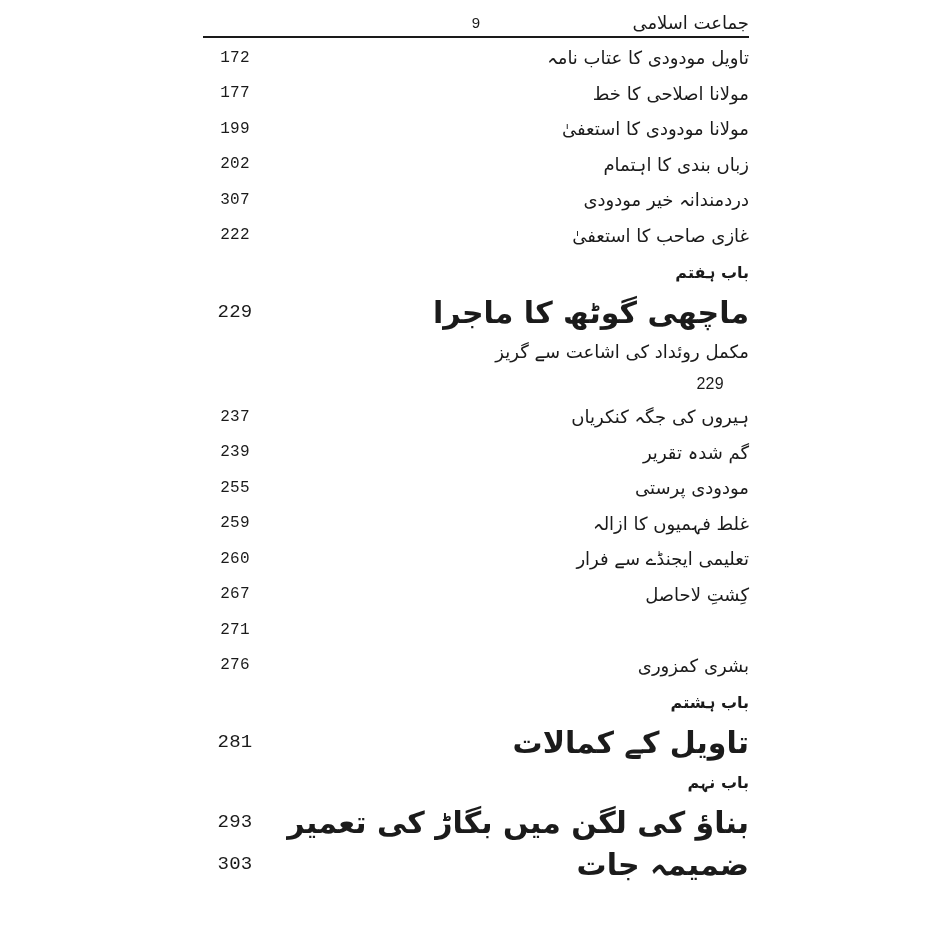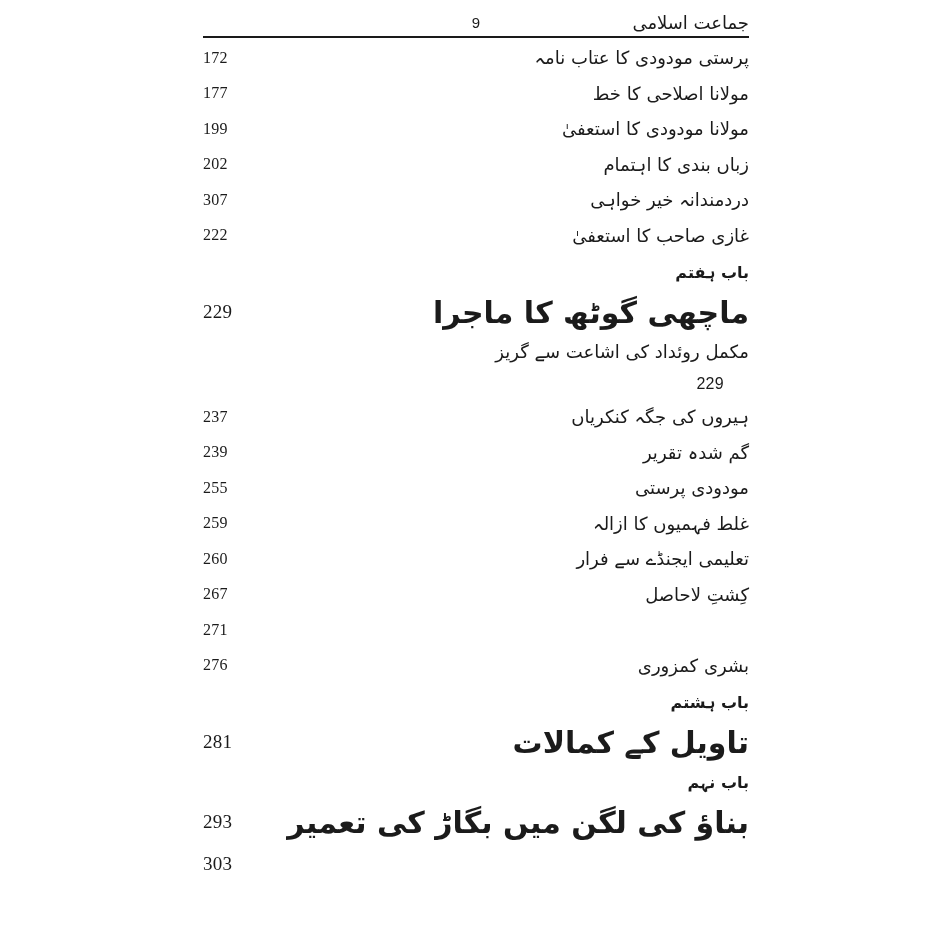--- a/index.html
+++ b/index.html
@@ -46,22 +46,22 @@
   }
   
   .toc-list { padding-top: 2px; }
   .row {
     display: flex;
     align-items: center;
   }
   .row .num {
     width: 64px;
     flex: 0 0 64px;
-    text-align: left;
-    font-family: Liberation Serif, serif;
+    text-align: center;
+    font-family: Liberation Mono, monospace;
     font-size: 16px;
     letter-spacing: 0.3px;
   }
   .row .title {
     flex: 1;
     direction: rtl;
     text-align: right;
     font-size: 18px;
     white-space: nowrap;
   }
@@ -98,37 +98,37 @@
 
     <div class="page-header">
       <span class="page-num">9</span>
       <span class="book-title" lang="ur" dir="rtl">جماعت اسلامی</span>
     </div>
 
     <div class="toc-list">
 
     <div class="row entry">
           <div class="num">172</div>
-          <div class="title" lang="ur">پرستی مودودی کا عتاب نامہ</div>
+          <div class="title" lang="ur">تاویل مودودی کا عتاب نامہ</div>
         </div>
         <div class="row entry">
           <div class="num">177</div>
           <div class="title" lang="ur">مولانا اصلاحی کا خط</div>
         </div>
         <div class="row entry">
           <div class="num">199</div>
           <div class="title" lang="ur">مولانا مودودی کا استعفیٰ</div>
         </div>
         <div class="row entry">
           <div class="num">202</div>
           <div class="title" lang="ur">زباں بندی کا اہتمام</div>
         </div>
         <div class="row entry">
           <div class="num">307</div>
-          <div class="title" lang="ur">دردمندانہ خیر خواہی</div>
+          <div class="title" lang="ur">دردمندانہ خیر مودودی</div>
         </div>
         <div class="row entry">
           <div class="num">222</div>
           <div class="title" lang="ur">غازی صاحب کا استعفیٰ</div>
         </div>
         <div class="row chapter-label">
           <div class="num"></div>
           <div class="title" lang="ur">باب ہفتم</div>
         </div>
         <div class="row chapter-title">
@@ -185,17 +185,18 @@
         <div class="row chapter-label">
           <div class="num"></div>
           <div class="title" lang="ur">باب نہم</div>
         </div>
         <div class="row chapter-title">
           <div class="num">293</div>
           <div class="title" lang="ur">بناؤ کی لگن میں بگاڑ کی تعمیر</div>
         </div>
         <div class="row chapter-title">
           <div class="num">303</div>
+          <div class="title" lang="ur">ضمیمہ جات</div>
         </div>
       </div>
 
   </div>
 </div>
 
 </body></html>

